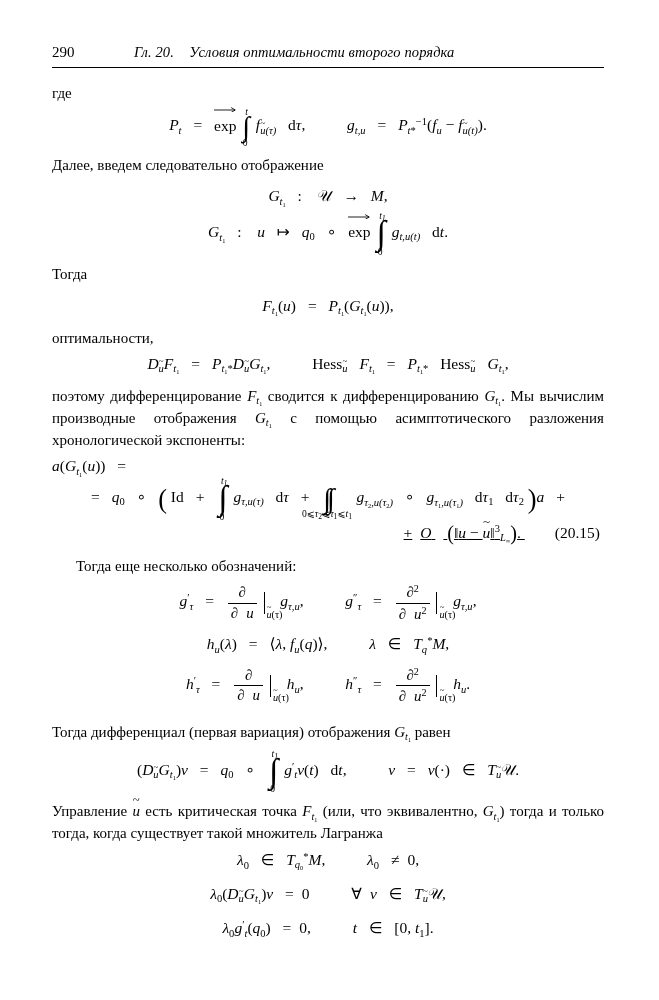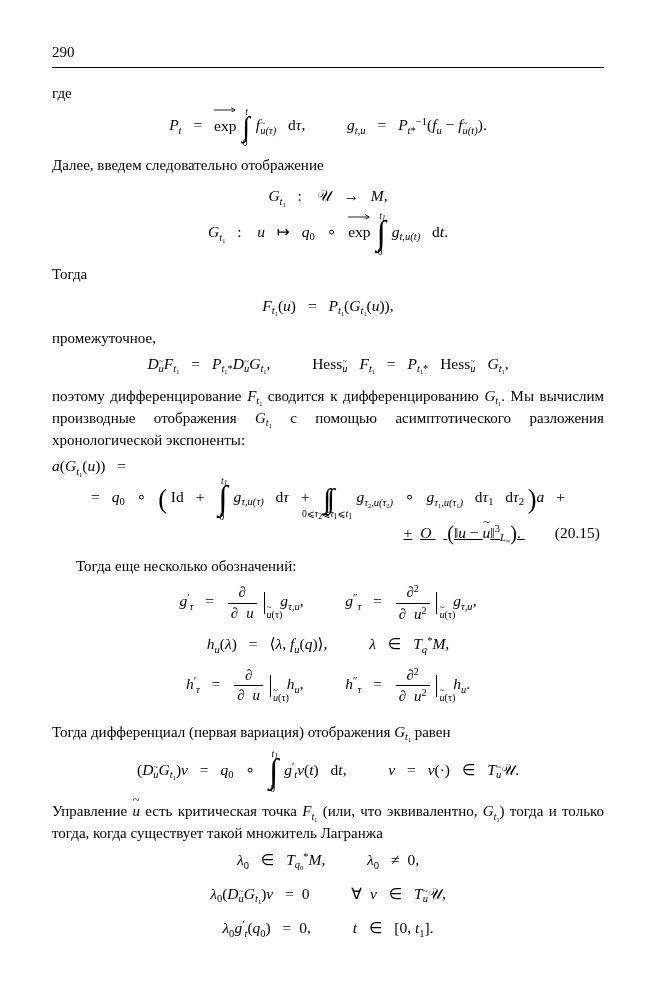--- a/index.html
+++ b/index.html
@@ -241,20 +241,25 @@
   .eqrow.shift-right { justify-content: flex-end; padding-right: 4px; }
 </style>
 </head>
 <body>
 
 <div class="page">
   <div class="content">
 
     <div class="runhead">
       <span class="folio">290</span>
+      <span class="title">
+        <span class="chap">Гл. 20.</span>
+        <span class="spc-xs"></span>
+        <span>Условия оптимальности второго порядка</span>
+      </span>
     </div>
 
     <p class="para tight">где</p>
 
     <div class="gap-m"></div>
 
     <div class="eq">
       <span class="mathvar">P</span><span class="sub">t</span>
       <span class="spc-xs"></span>=<span class="spc-xs"></span>
       <span class="vec"><span class="arrow">
@@ -312,21 +317,21 @@
     <div class="gap-m"></div>
 
     <div class="eq">
       <span class="mathvar">F</span><span class="sub">t<span class="subsub"><span class="mathup">1</span></span></span>(<span class="mathvar">u</span>)
       <span class="spc-xs"></span>=<span class="spc-xs"></span>
       <span class="mathvar">P</span><span class="sub">t<span class="subsub"><span class="mathup">1</span></span></span>(<span class="mathvar">G</span><span class="sub">t<span class="subsub"><span class="mathup">1</span></span></span>(<span class="mathvar">u</span>)),
     </div>
 
     <div class="gap-m"></div>
 
-    <p class="para tight">промежуточное,</p>
+    <p class="para tight">оптимальности,</p>
 
     <div class="gap-s"></div>
 
     <div class="eq">
       <span class="mathvar">D</span><span class="sub"><span class="tld">u<span class="acc">~</span></span></span><span class="mathvar">F</span><span class="sub">t<span class="subsub"><span class="mathup">1</span></span></span>
       <span class="spc-xs"></span>=<span class="spc-xs"></span>
       <span class="mathvar">P</span><span class="sub">t<span class="subsub"><span class="mathup">1</span></span><span class="mathup">*</span></span><span class="mathvar">D</span><span class="sub"><span class="tld">u<span class="acc">~</span></span></span><span class="mathvar">G</span><span class="sub">t<span class="subsub"><span class="mathup">1</span></span></span>,
       <span class="spc"></span>
       <span class="mathup">Hess</span><span class="sub"><span class="tld">u<span class="acc">~</span></span></span>
       <span class="spc-xs"></span><span class="mathvar">F</span><span class="sub">t<span class="subsub"><span class="mathup">1</span></span></span>

